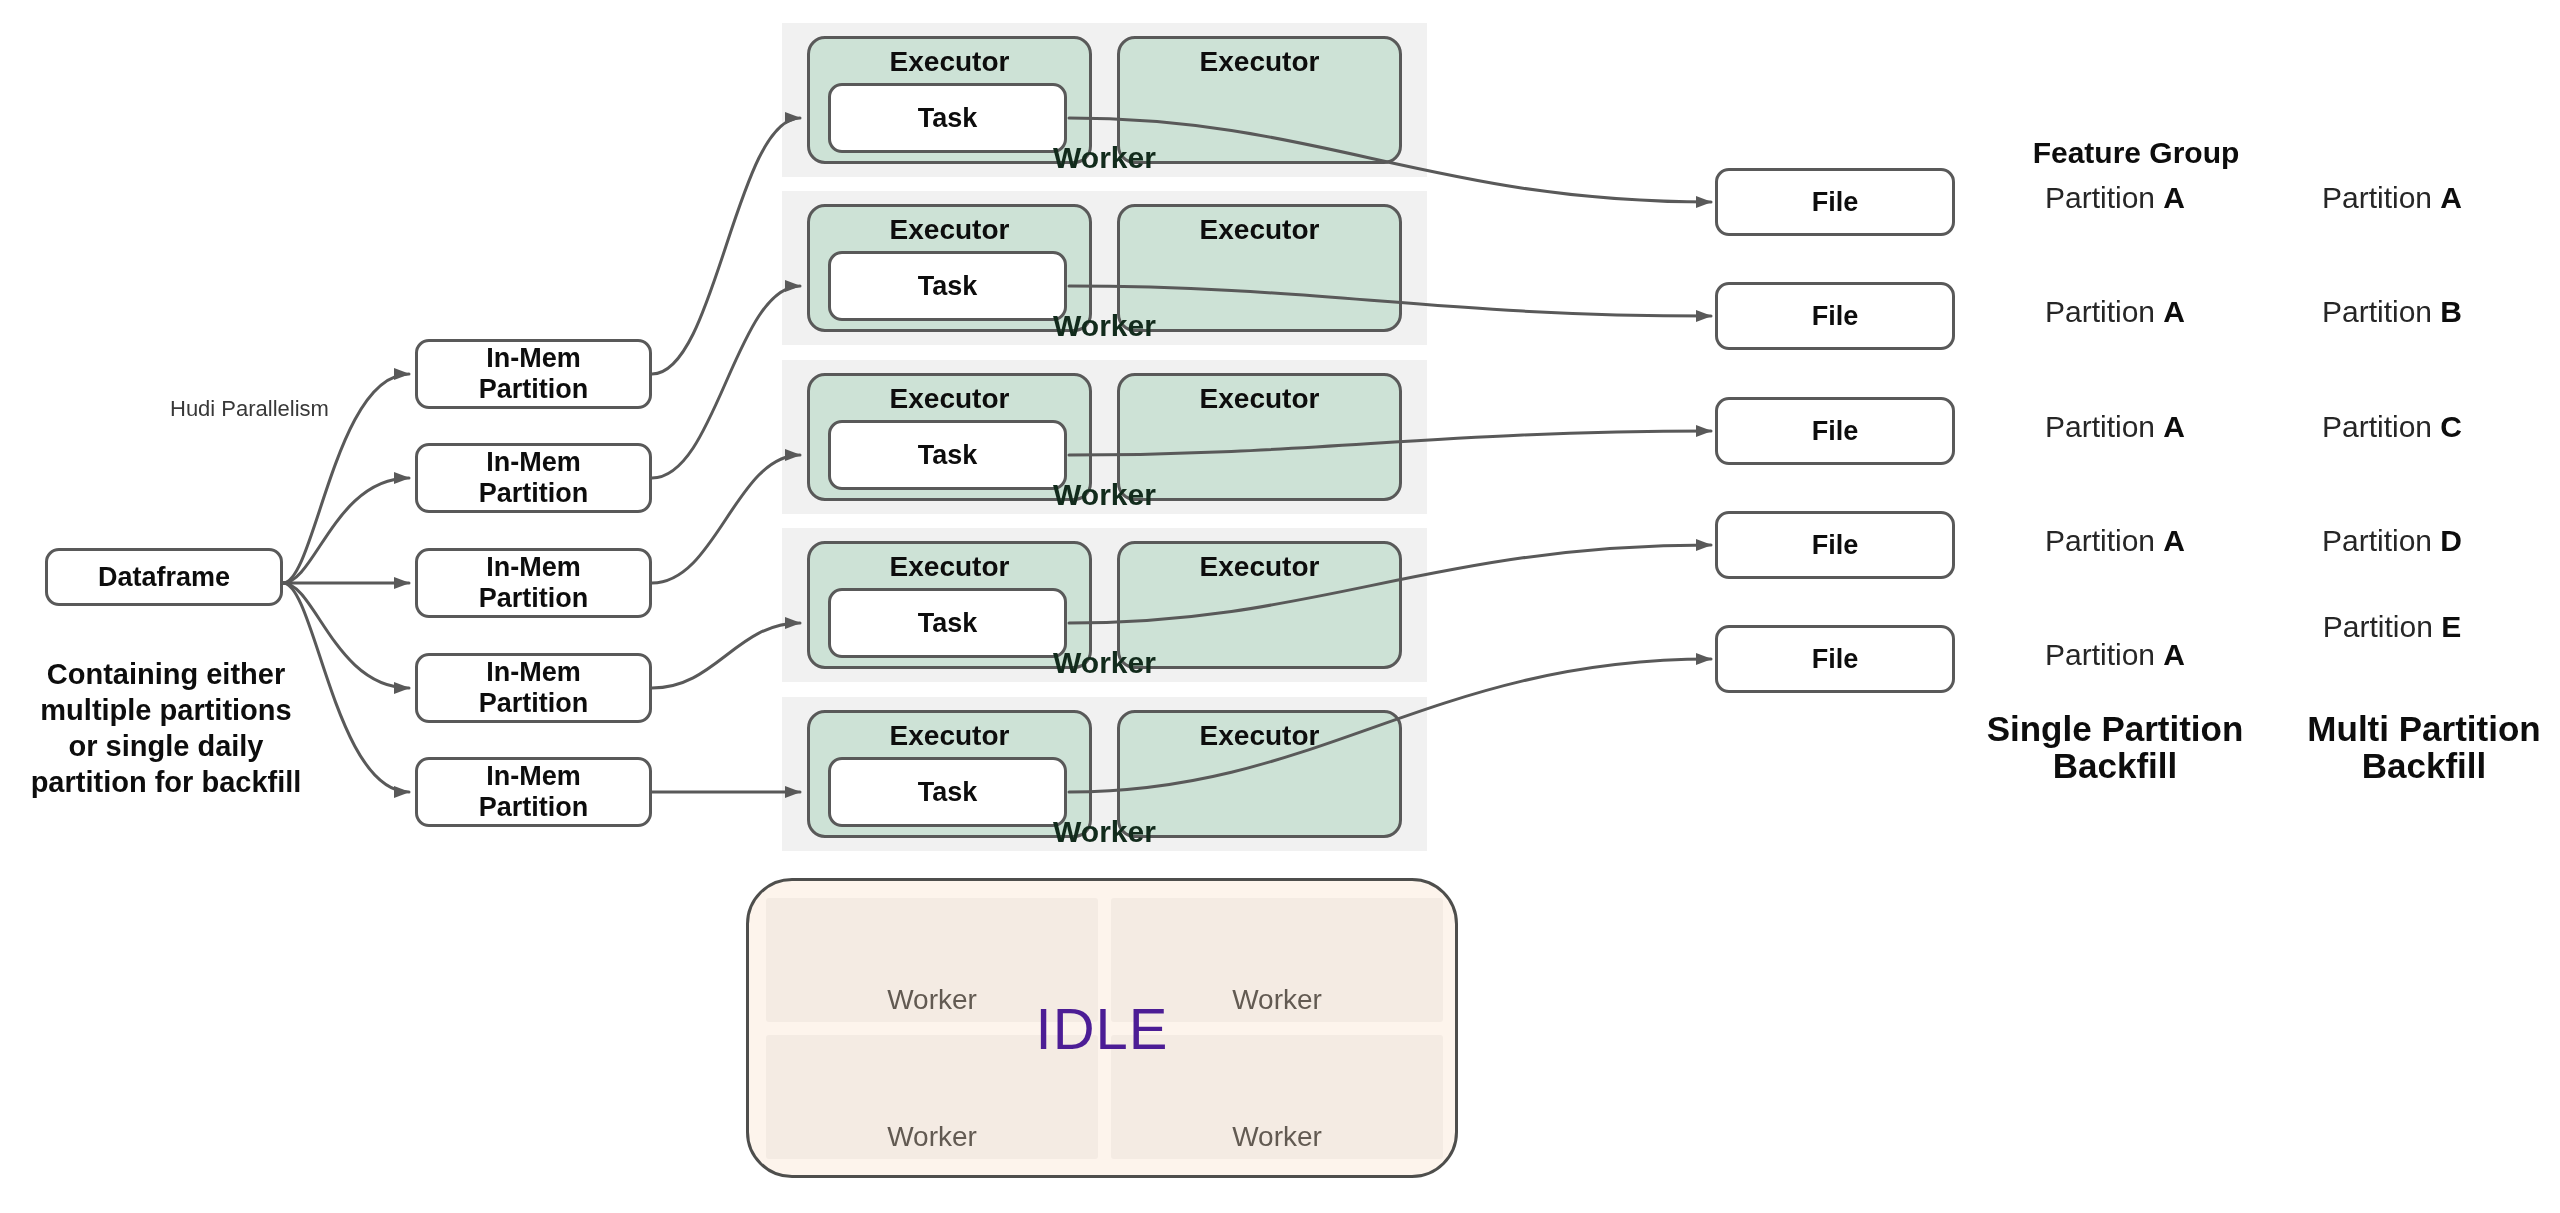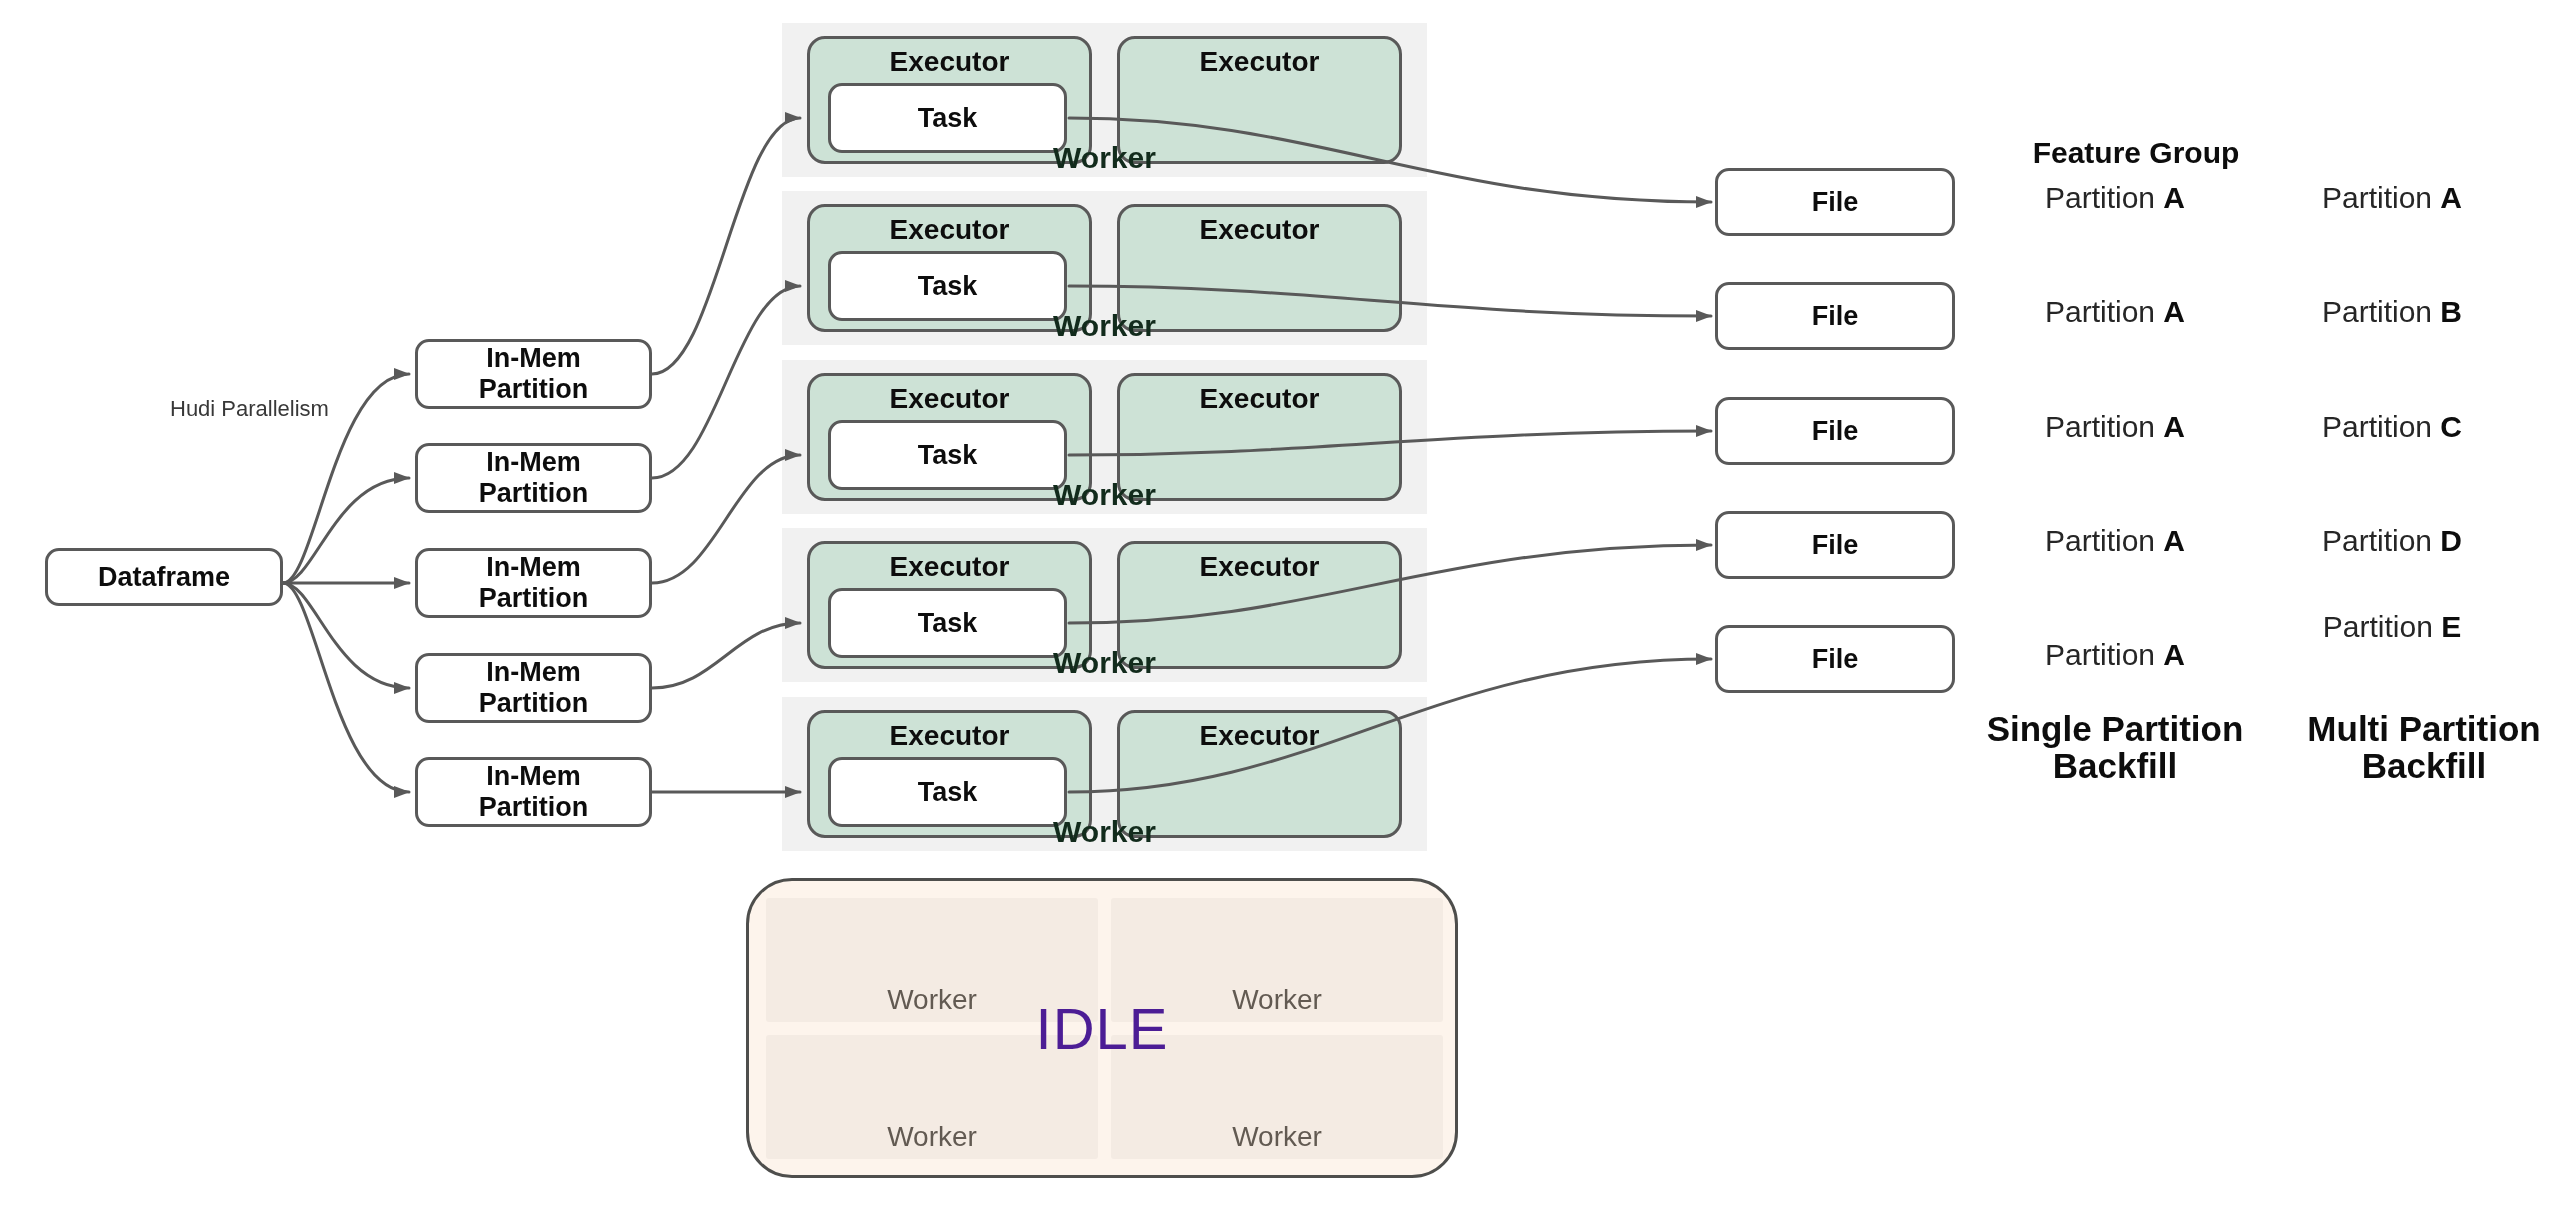--- a/index.html
+++ b/index.html
@@ -95,20 +95,26 @@
         <path d="M1069,455 C1320,455 1430,431 1711,431" marker-end="url(#arrh)"></path>
         <path d="M1069,623 C1320,623 1430,545 1711,545" marker-end="url(#arrh)"></path>
         <path d="M1069,792 C1320,792 1430,659 1711,659" marker-end="url(#arrh)"></path>
       </g>
   </svg>
 
   <div class="node" style="left:45px;top:548px;width:238px;height:58px;">
     <span>Dataframe</span>
   </div>
 
+  <div class="caption" style="left:6px;top:656px;width:320px;">
+    <div>Containing either</div>
+    <div>multiple partitions</div>
+    <div>or single daily</div>
+    <div>partition for backfill</div>
+  </div>
 
   <div class="hudi" style="left:170px;top:396px;">Hudi Parallelism</div>
 
   <div class="fg-title" style="left:1996px;top:100px;width:280px;margin-top:36px;">Feature Group</div>
 
   <div class="footer" style="left:1955px;top:710px;">
     <div>Single Partition</div>
     <div>Backfill</div>
   </div>
   <div class="footer" style="left:2264px;top:710px;">

